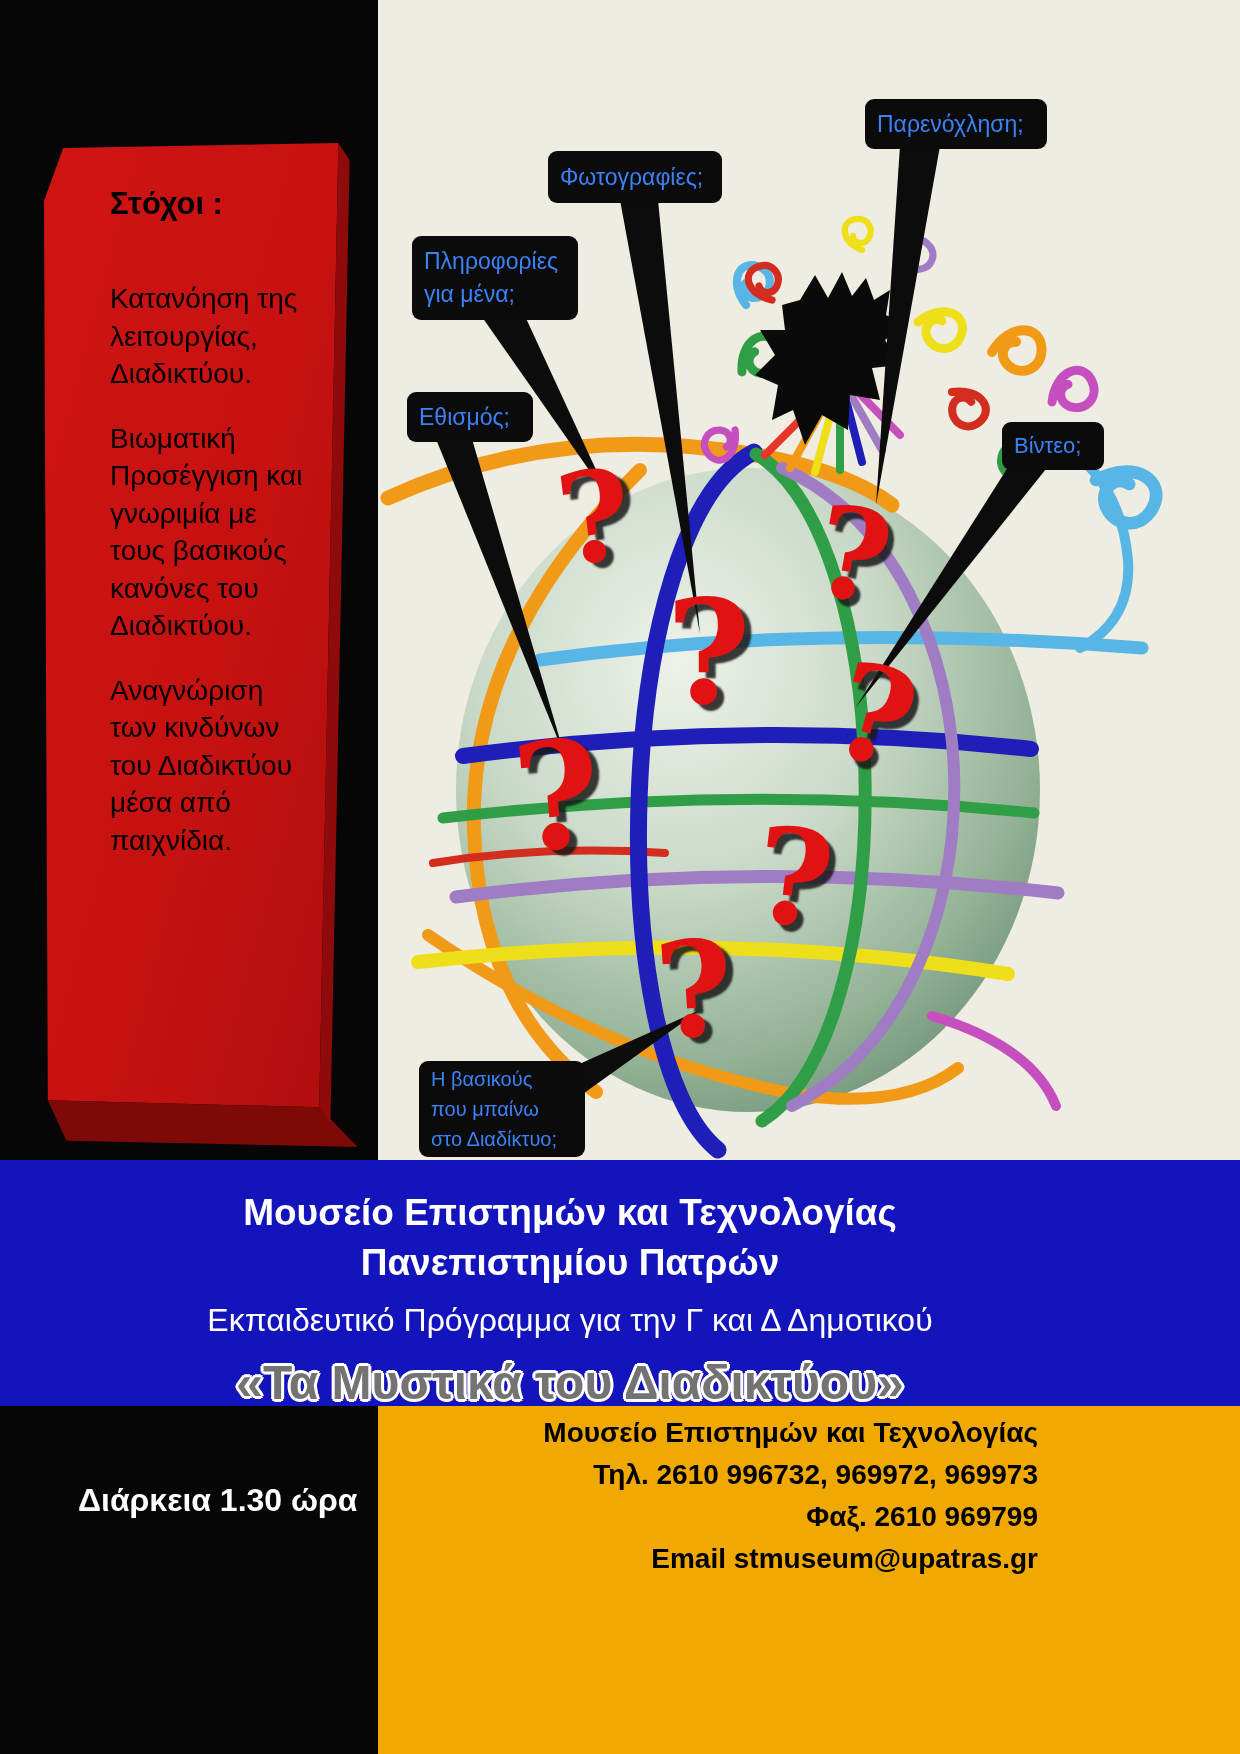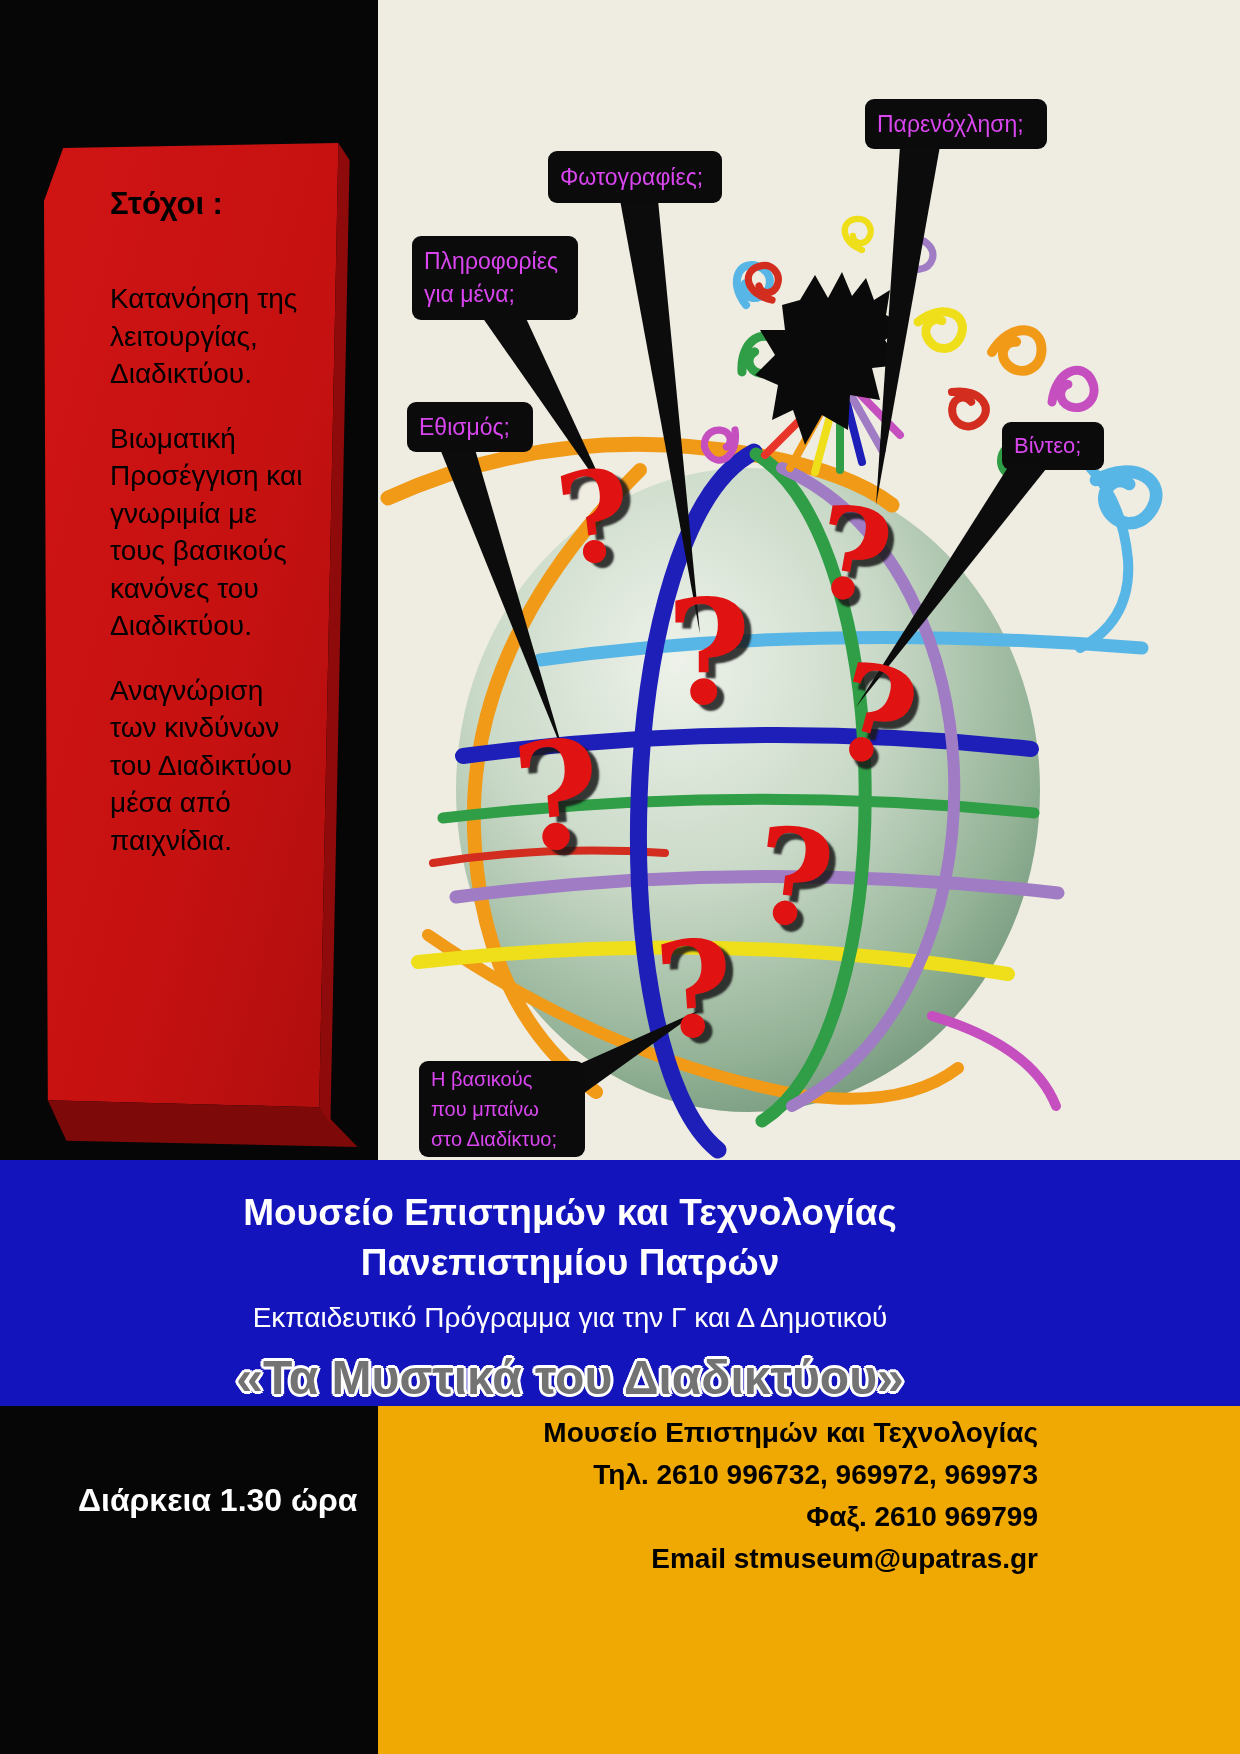--- a/index.html
+++ b/index.html
@@ -22,45 +22,45 @@
   .panel-edge-right{position:absolute;inset:0;background:#8f0b0b;
     clip-path:polygon(92% 0.3%, 95.5% 2%, 89.5% 96.9%, 86% 95.3%);}
   .goals-text{position:absolute;left:66px;top:46px;width:205px;color:#000000;}
   .goals-text h2{font-size:31px;font-weight:bold;margin:0 0 58px 0;}
   .goals-text p{font-size:28px;line-height:1.34;margin:0 0 27px 0;}
 
   
   .globe-svg{position:absolute;left:378px;top:0;width:862px;height:1160px;}
 
   
-  .bubble{position:absolute;background:#0b0b0b;color:#d946ef;border-radius:9px;display:flex;align-items:center;
+  .bubble{position:absolute;background:#0b0b0b;color:#3b82f6;border-radius:9px;display:flex;align-items:center;
     padding:6px 12px;font-size:23px;}
   .b-harass{left:865px;top:99px;width:158px;height:38px;}
   .b-photos{left:548px;top:151px;width:150px;height:40px;}
   .b-info{left:412px;top:236px;width:142px;height:72px;line-height:1.45;}
-  .b-addict{left:407px;top:402px;width:102px;height:38px;align-items:center;}
+  .b-addict{left:407px;top:392px;width:102px;height:38px;align-items:center;}
   .b-video{left:1002px;top:422px;width:78px;height:36px;font-size:22px;}
   .b-device{left:419px;top:1061px;width:142px;height:84px;font-size:20px;line-height:1.5;}
 
   
   .qmark{position:absolute;font-family:"DejaVu Serif",serif;font-weight:bold;color:#e11212;line-height:1;
     text-shadow:7px 6px 2px rgba(25,25,25,.85);}
   .q1{left:558px;top:455px;font-size:125px;transform:rotate(-7deg);}
   .q2{left:666px;top:580px;font-size:145px;}
   .q3{left:816px;top:492px;font-size:126px;transform:rotate(10deg);}
   .q4{left:836px;top:650px;font-size:132px;transform:rotate(15deg);}
   .q5{left:514px;top:722px;font-size:148px;transform:rotate(-5deg);}
   .q6{left:755px;top:812px;font-size:132px;transform:rotate(7deg);}
   .q7{left:656px;top:924px;font-size:132px;transform:rotate(-4deg);}
 
   
   .band-inner{position:absolute;left:0;top:1160px;width:1140px;text-align:center;color:#fff;padding-top:32px;}
   .museum1{font-size:37px;font-weight:bold;}
   .museum2{font-size:37px;font-weight:bold;margin-top:8px;}
-  .program{font-size:28px;margin-top:18px;}
+  .program{font-size:32px;margin-top:18px;}
   .main-title{font-size:48px;font-weight:bold;color:#737373;margin-top:16px;
     text-shadow:-2px -2px 0 #fff,2px -2px 0 #fff,-2px 2px 0 #fff,2px 2px 0 #fff,0 -3px 0 #fff,0 3px 0 #fff,-3px 0 0 #fff,3px 0 0 #fff;}
 
   
   .duration{left:78px;top:1482px;color:#fff;font-weight:bold;font-size:32px;}
   .contact{left:378px;top:1412px;width:660px;text-align:right;color:#000;font-weight:bold;font-size:28px;line-height:1.5;}
 </style>
 </head>
 <body>
 

